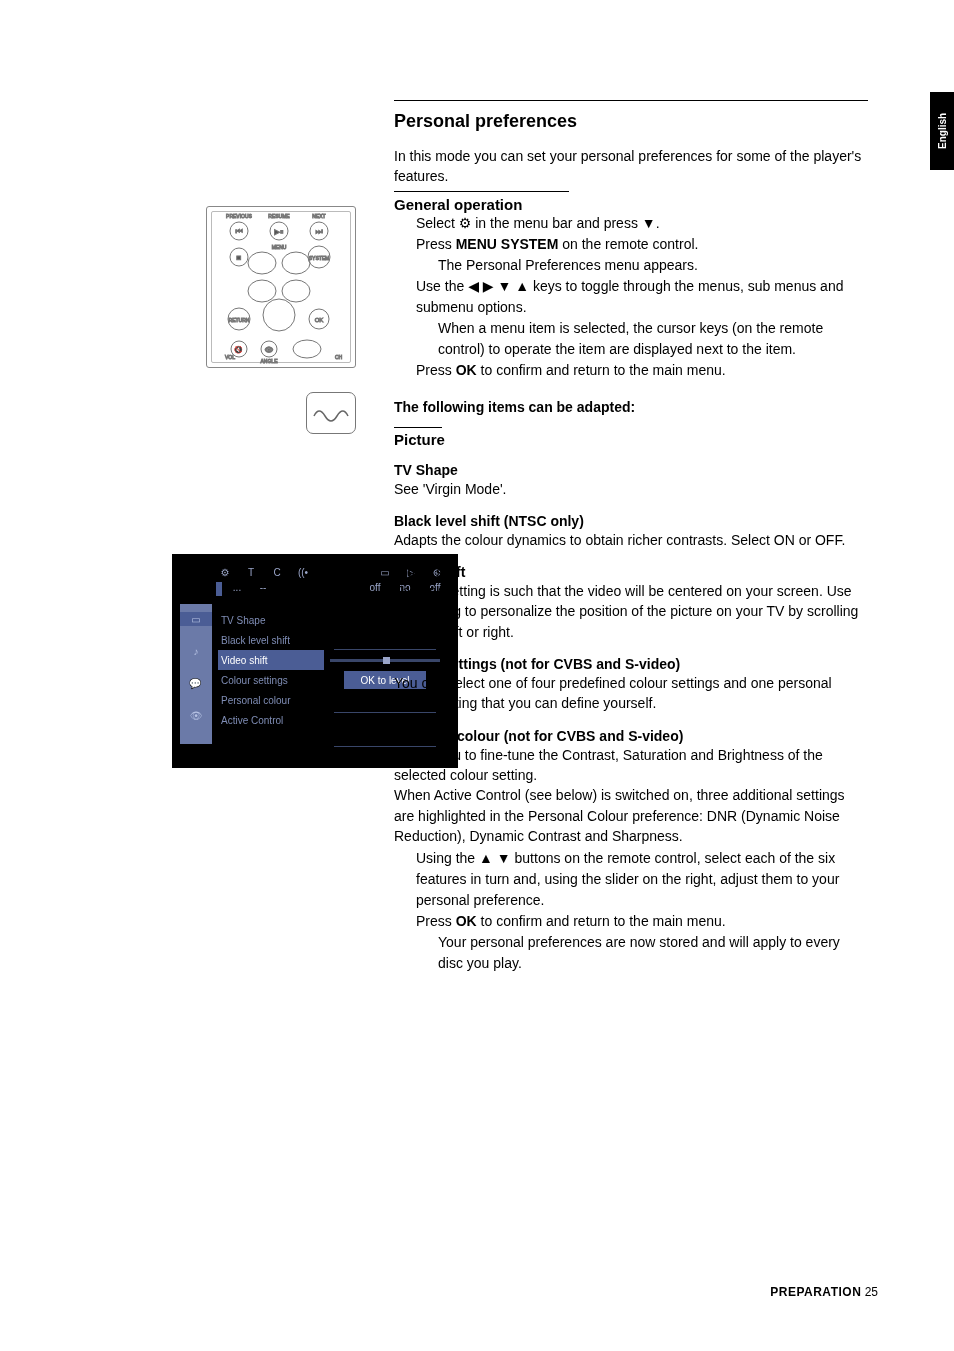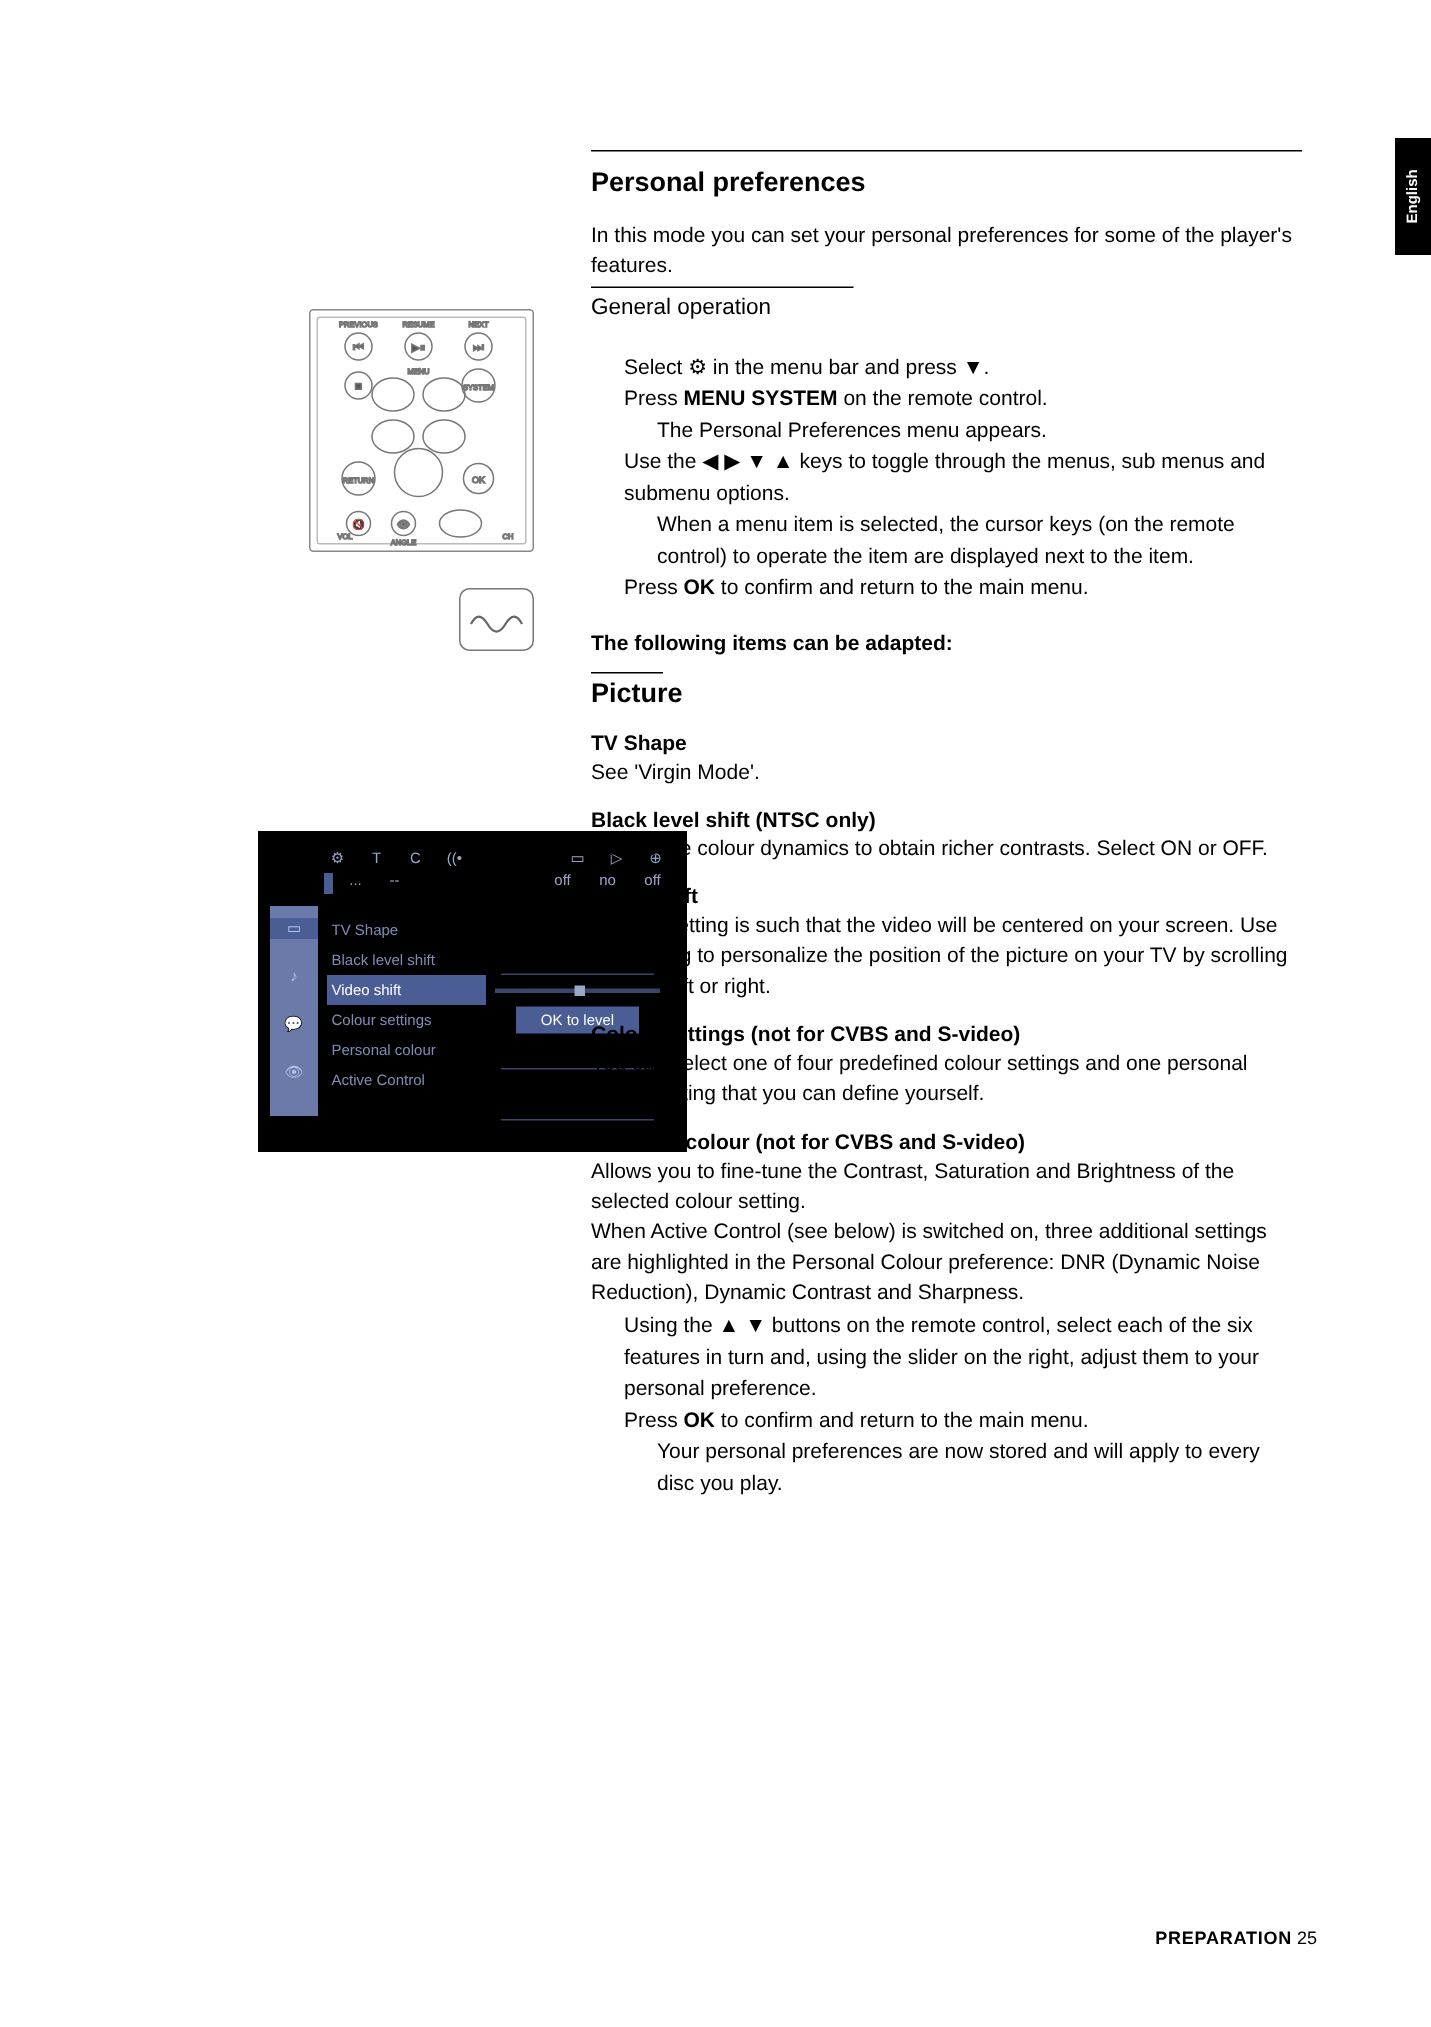--- a/index.html
+++ b/index.html
@@ -7,22 +7,22 @@
   .page { width: 954px; height: 1351px; position: relative; padding: 100px 86px 60px 106px; }
   .lang-tab { position: absolute; right: 0; top: 92px; width: 24px; height: 78px; background: #000; color: #fff; font-size: 10px; font-weight: bold; writing-mode: vertical-rl; transform: rotate(180deg); display: flex; align-items: center; justify-content: center; }
   .content { display: flex; gap: 28px; }
   .left-col { width: 260px; flex-shrink: 0; }
   .right-col { flex: 1; }
   h1 { font-size: 18px; font-weight: bold; margin-bottom: 14px; }
   .hr-thin { border: none; border-top: 1px solid #000; margin: 0 0 10px 0; }
   .intro { font-size: 14px; line-height: 1.45; margin-bottom: 4px; }
   .sec-rule { width: 175px; border: none; border-top: 1px solid #000; margin: 0 0 4px 0; }
   .short-rule { width: 48px; border: none; border-top: 1px solid #000; margin: 12px 0 3px 0; }
-  h2 { font-size: 15px; font-weight: normal; margin-bottom: 21px; }
-  h3 { font-size: 18px; font-weight: bold; margin-bottom: 2px; }
+  h2 { font-size: 15px; font-weight: bold; margin-bottom: 0; }
+  h3 { font-size: 15px; font-weight: bold; margin-bottom: 2px; }
   h4 { font-size: 14px; font-weight: bold; margin-top: 14px; margin-bottom: 1px; }
   .body-text { font-size: 14px; line-height: 1.45; }
   .indent-block { padding-left: 22px; font-size: 14px; line-height: 1.5; }
   .indent-block .sub-indent { padding-left: 22px; display: block; }
   .bold { font-weight: bold; }
   .footer { position: absolute; bottom: 52px; right: 76px; font-size: 12px; }
   .footer .label { font-weight: bold; letter-spacing: 0.5px; }
   
   .remote-fig { margin-top: 106px; margin-left: 100px; width: 150px; height: 162px; border: 1px solid #888; border-radius: 3px; position: relative; }
   .remote-fig::before { content:""; position:absolute; left:4px; top:4px; right:4px; bottom:4px; border:1px solid #bbb; border-radius:2px; }

